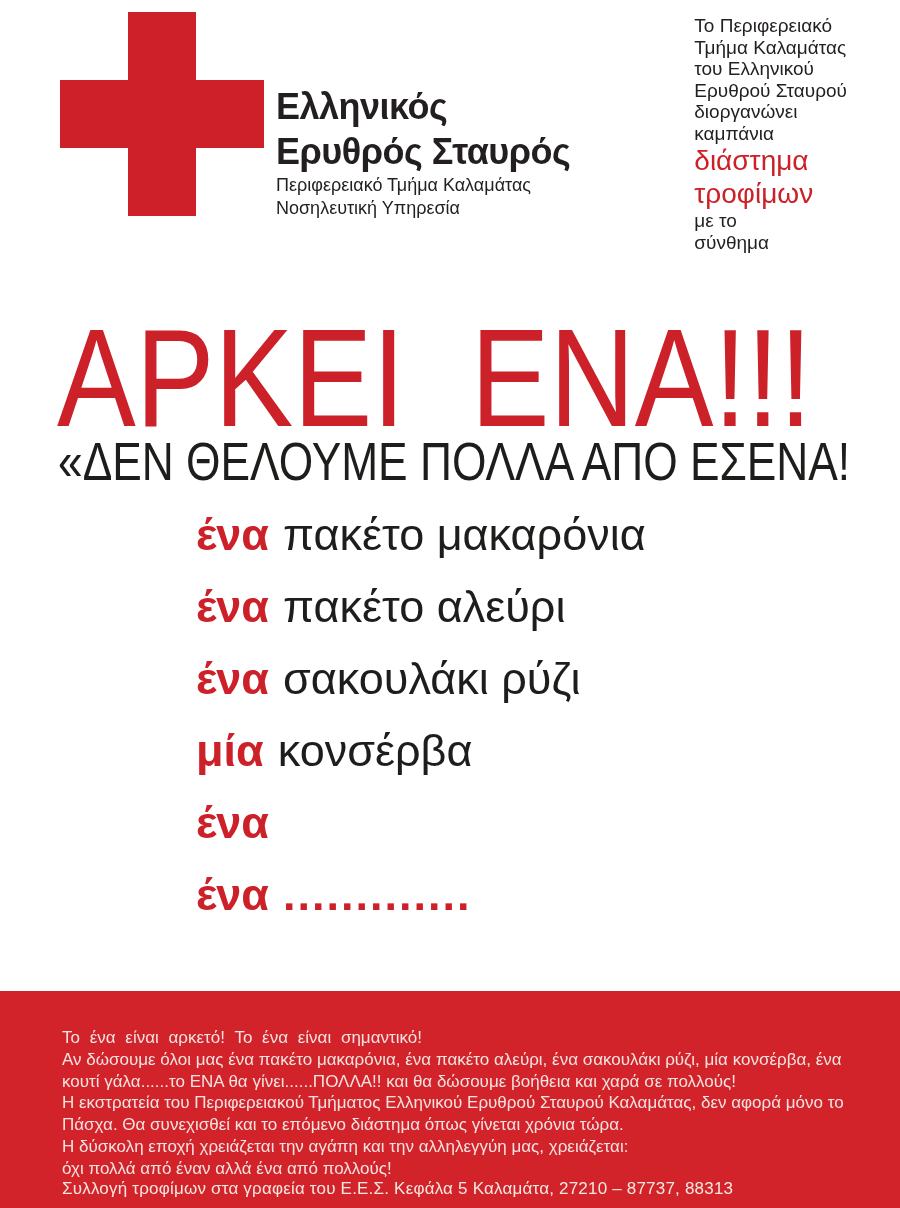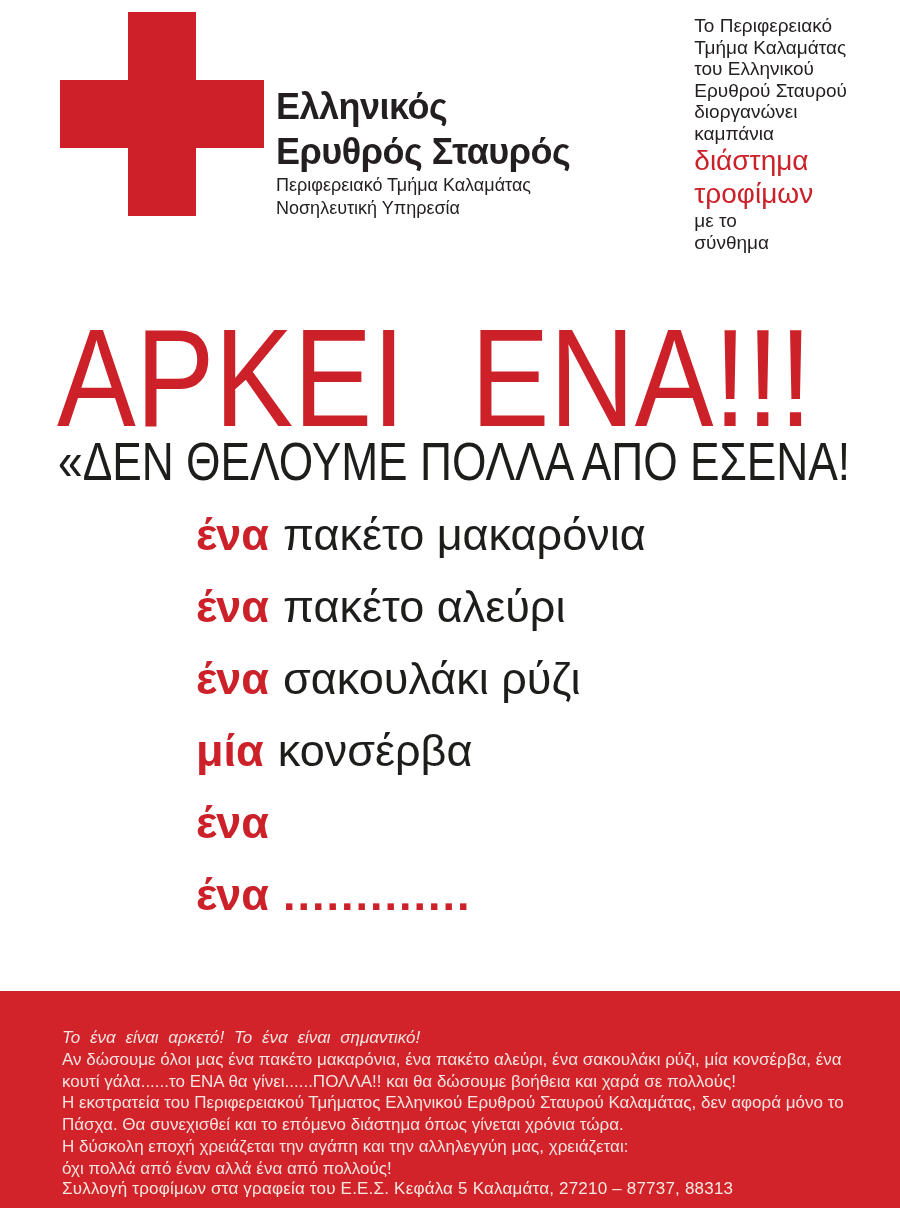--- a/index.html
+++ b/index.html
@@ -52,21 +52,21 @@
   
   .band {
     position:absolute; left:0; top:991px; width:900px; height:217px;
     background:#d2232a;
   }
   .band-text {
     position:absolute; left:62px; top:36px; width:800px;
     font-size:17px; line-height:21.8px; color:#f4e3e0;
   }
   .band-text .bline { white-space:nowrap; }
-  .band-text .bline:first-child { word-spacing:5px;font-style:italic; }
+  .band-text .bline:first-child { word-spacing:5px; }
   .band-text .bold { font-weight:normal; }
   .band-footer {
     position:absolute; left:62px; top:188px;
     font-size:17px; color:#f4e8e0; letter-spacing:0.2px; white-space:nowrap;
   }
 </style>
 </head>
 <body>
 
 <div class="poster">

